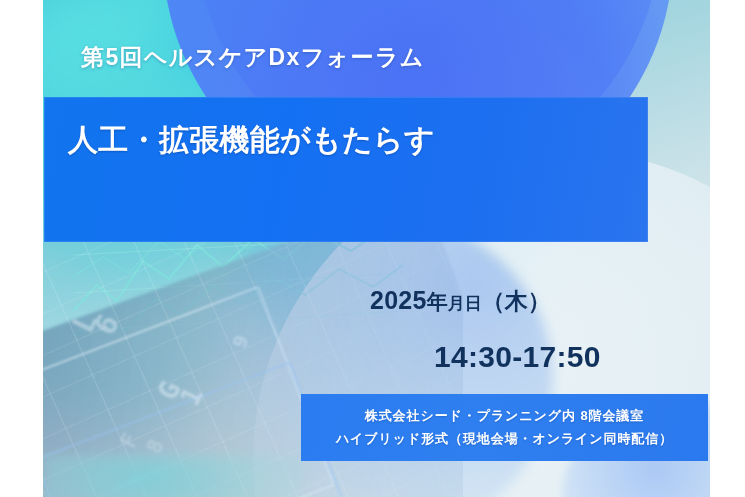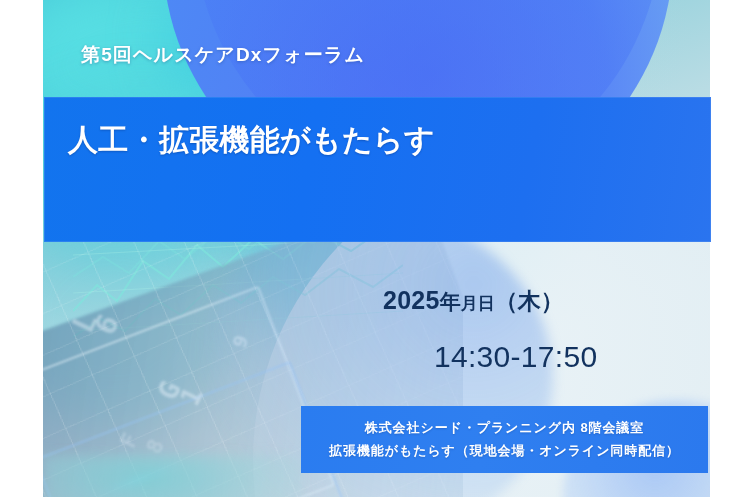--- a/index.html
+++ b/index.html
@@ -174,32 +174,32 @@
     background: radial-gradient(ellipse at 40% 30%, rgba(120,210,215,0.75) 0%, rgba(150,215,220,0.40) 50%, rgba(200,230,235,0) 85%);
     filter: blur(6px);
   }
 
   
   .kicker {
     position: absolute;
     left: 81px;
     top: 42px;
     color: #ffffff;
-    font-size: 19px;
+    font-size: 23px;
     font-weight: bold;
     letter-spacing: 0.06em;
     text-shadow: 0 1px 3px rgba(20,60,120,0.35);
     white-space: nowrap;
   }
 
   .title-box {
     position: absolute;
     left: 44px;
     top: 97px;
-    width: 667px;
+    width: 604px;
     height: 145px;
     background: linear-gradient(100deg, #1274ee 0%, #1470f2 40%, #1d6ff0 72%, #2a74ef 100%);
     box-shadow: 0 0 0 1px rgba(255,255,255,0.10) inset;
   }
   .title-line {
     position: absolute;
     color: #ffffff;
     font-weight: bold;
     white-space: nowrap;
     text-shadow: 0 1px 2px rgba(0,30,90,0.30);
@@ -213,50 +213,50 @@
   .title-line-2 {
     left: 128px;
     top: 89px;
     font-size: 32px;
     letter-spacing: 0.01em;
   }
 
   
   .date-row {
     position: absolute;
-    left: 383px;
+    left: 370px;
     top: 286px;
     color: #12325e;
     white-space: nowrap;
     font-weight: bold;
     display: flex;
     align-items: baseline;
   }
   .date-row .yr    { font-size: 25px; letter-spacing: 0.01em; }
   .date-row .jp-sm { font-size: 21px; }
   .date-row .big   { font-size: 46px; letter-spacing: -0.01em; }
   .date-row .jp-xs { font-size: 17px; }
   .date-row .paren { font-size: 23px; }
 
   .time-row {
     position: absolute;
     left: 434px;
     top: 340px;
     color: #12325e;
     font-size: 30px;
-    font-weight: normal;
+    font-weight: bold;
     letter-spacing: 0.01em;
     white-space: nowrap;
   }
 
   
   .venue-box {
     position: absolute;
     left: 301px;
-    top: 406px;
+    top: 394px;
     width: 407px;
     height: 67px;
     background: linear-gradient(100deg, #2a7cf0 0%, #2f7ff0 45%, #2b79ee 100%);
     display: flex;
     flex-direction: column;
     align-items: center;
     justify-content: center;
     gap: 5px;
   }
   .venue-line {
@@ -335,16 +335,16 @@
     <span class="jp-sm">年</span>
     <span class="jp-xs">月</span>
     <span class="jp-xs">日</span>
     <span class="paren">（木）</span>
   </div>
 
   <div class="time-row">14:30-17:50</div>
 
   <div class="venue-box">
     <div class="venue-line">株式会社シード・プランニング内 8階会議室</div>
-    <div class="venue-line">拡張機能がもたらす（現地会場・オンライン同時配信）</div>
+    <div class="venue-line">ハイブリッド形式（現地会場・オンライン同時配信）</div>
   </div>
 
 </div>
 
 </body></html>

